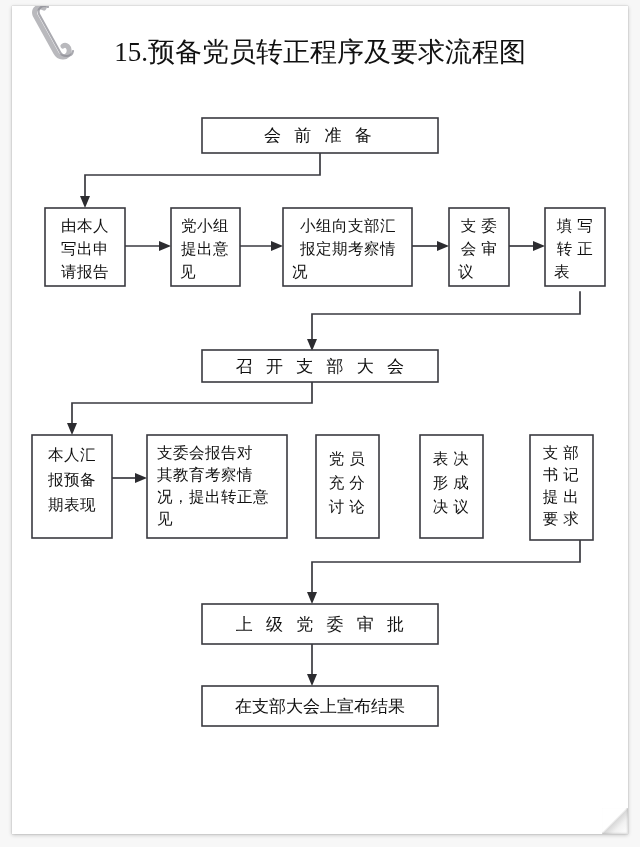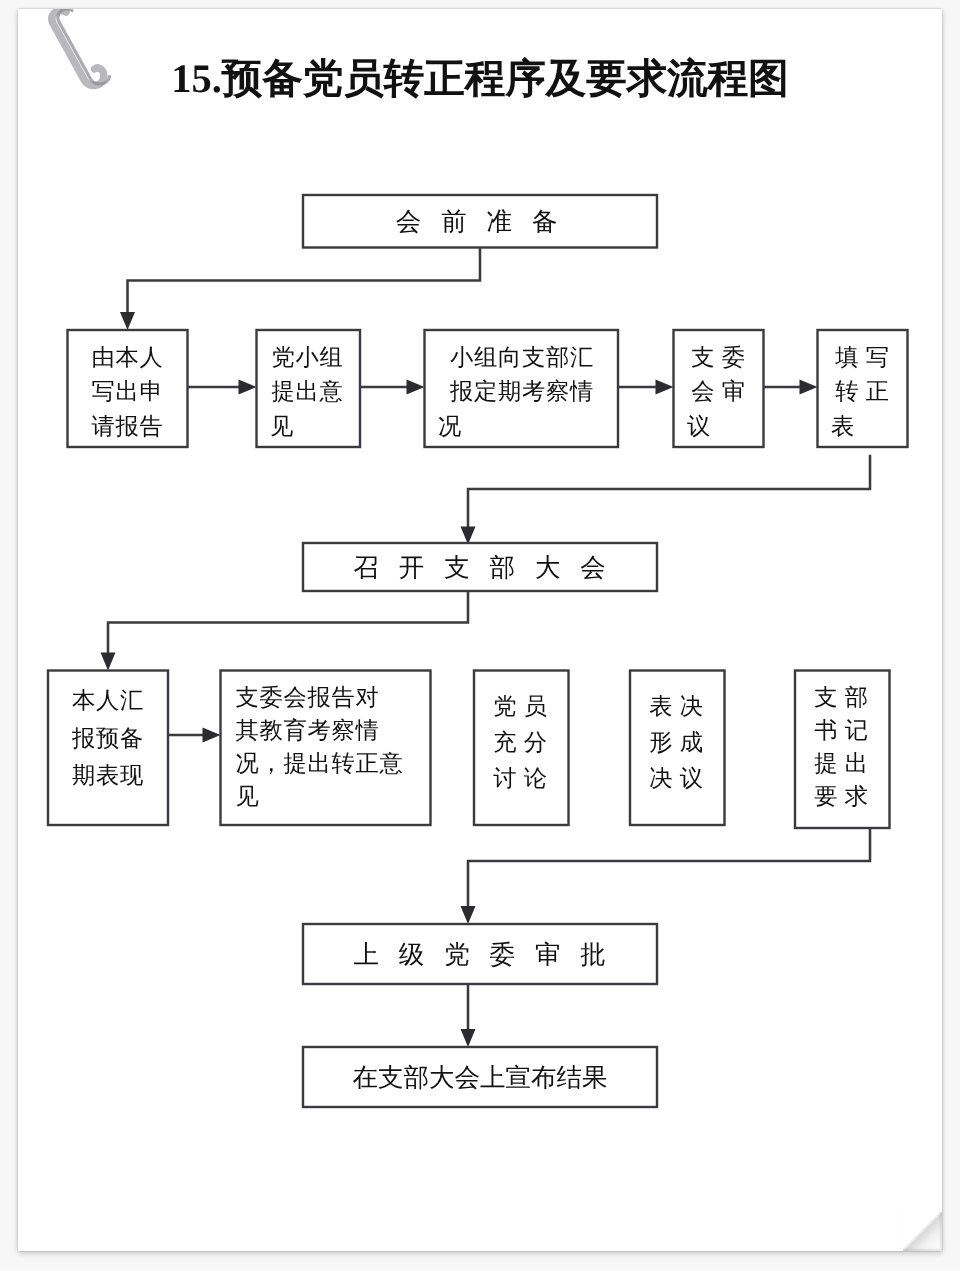--- a/index.html
+++ b/index.html
@@ -46,30 +46,30 @@
     height: 62px;
     z-index: 5;
   }
   .doc-title {
     position: absolute;
     left: 0;
     top: 28px;
     width: 616px;
     text-align: center;
     font-family: "Liberation Serif", "DejaVu Serif", serif;
-    font-weight: bold;
+    font-weight: normal;
     font-size: 27px;
     letter-spacing: 0px;
     color: #111111;
     white-space: nowrap;
   }
   .flow-wrap {
     position: absolute;
     left: 0;
-    top: 104px;
+    top: 92px;
     width: 488px;
     height: 640px;
   }
   svg.flow {
     display: block;
   }
   .nodebox {
     fill: #ffffff;
     stroke: #3a3a40;
     stroke-width: 1.6;

